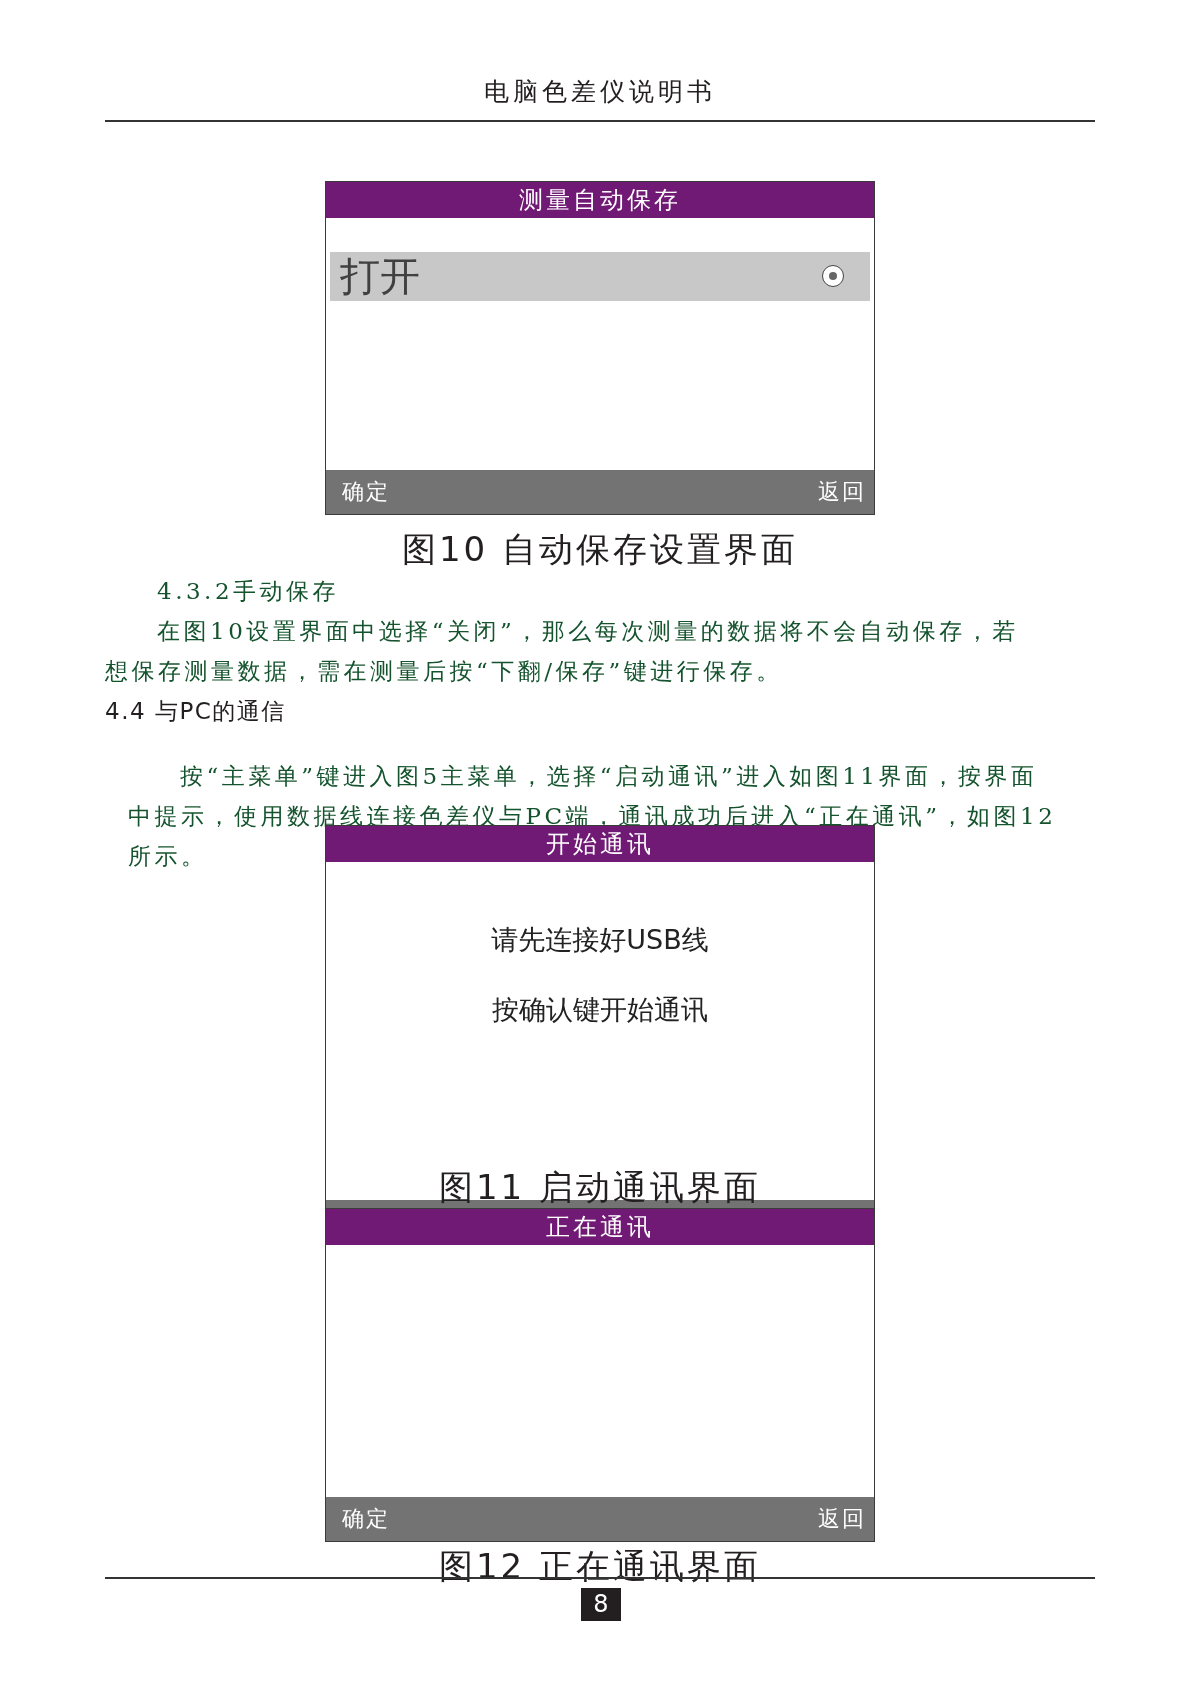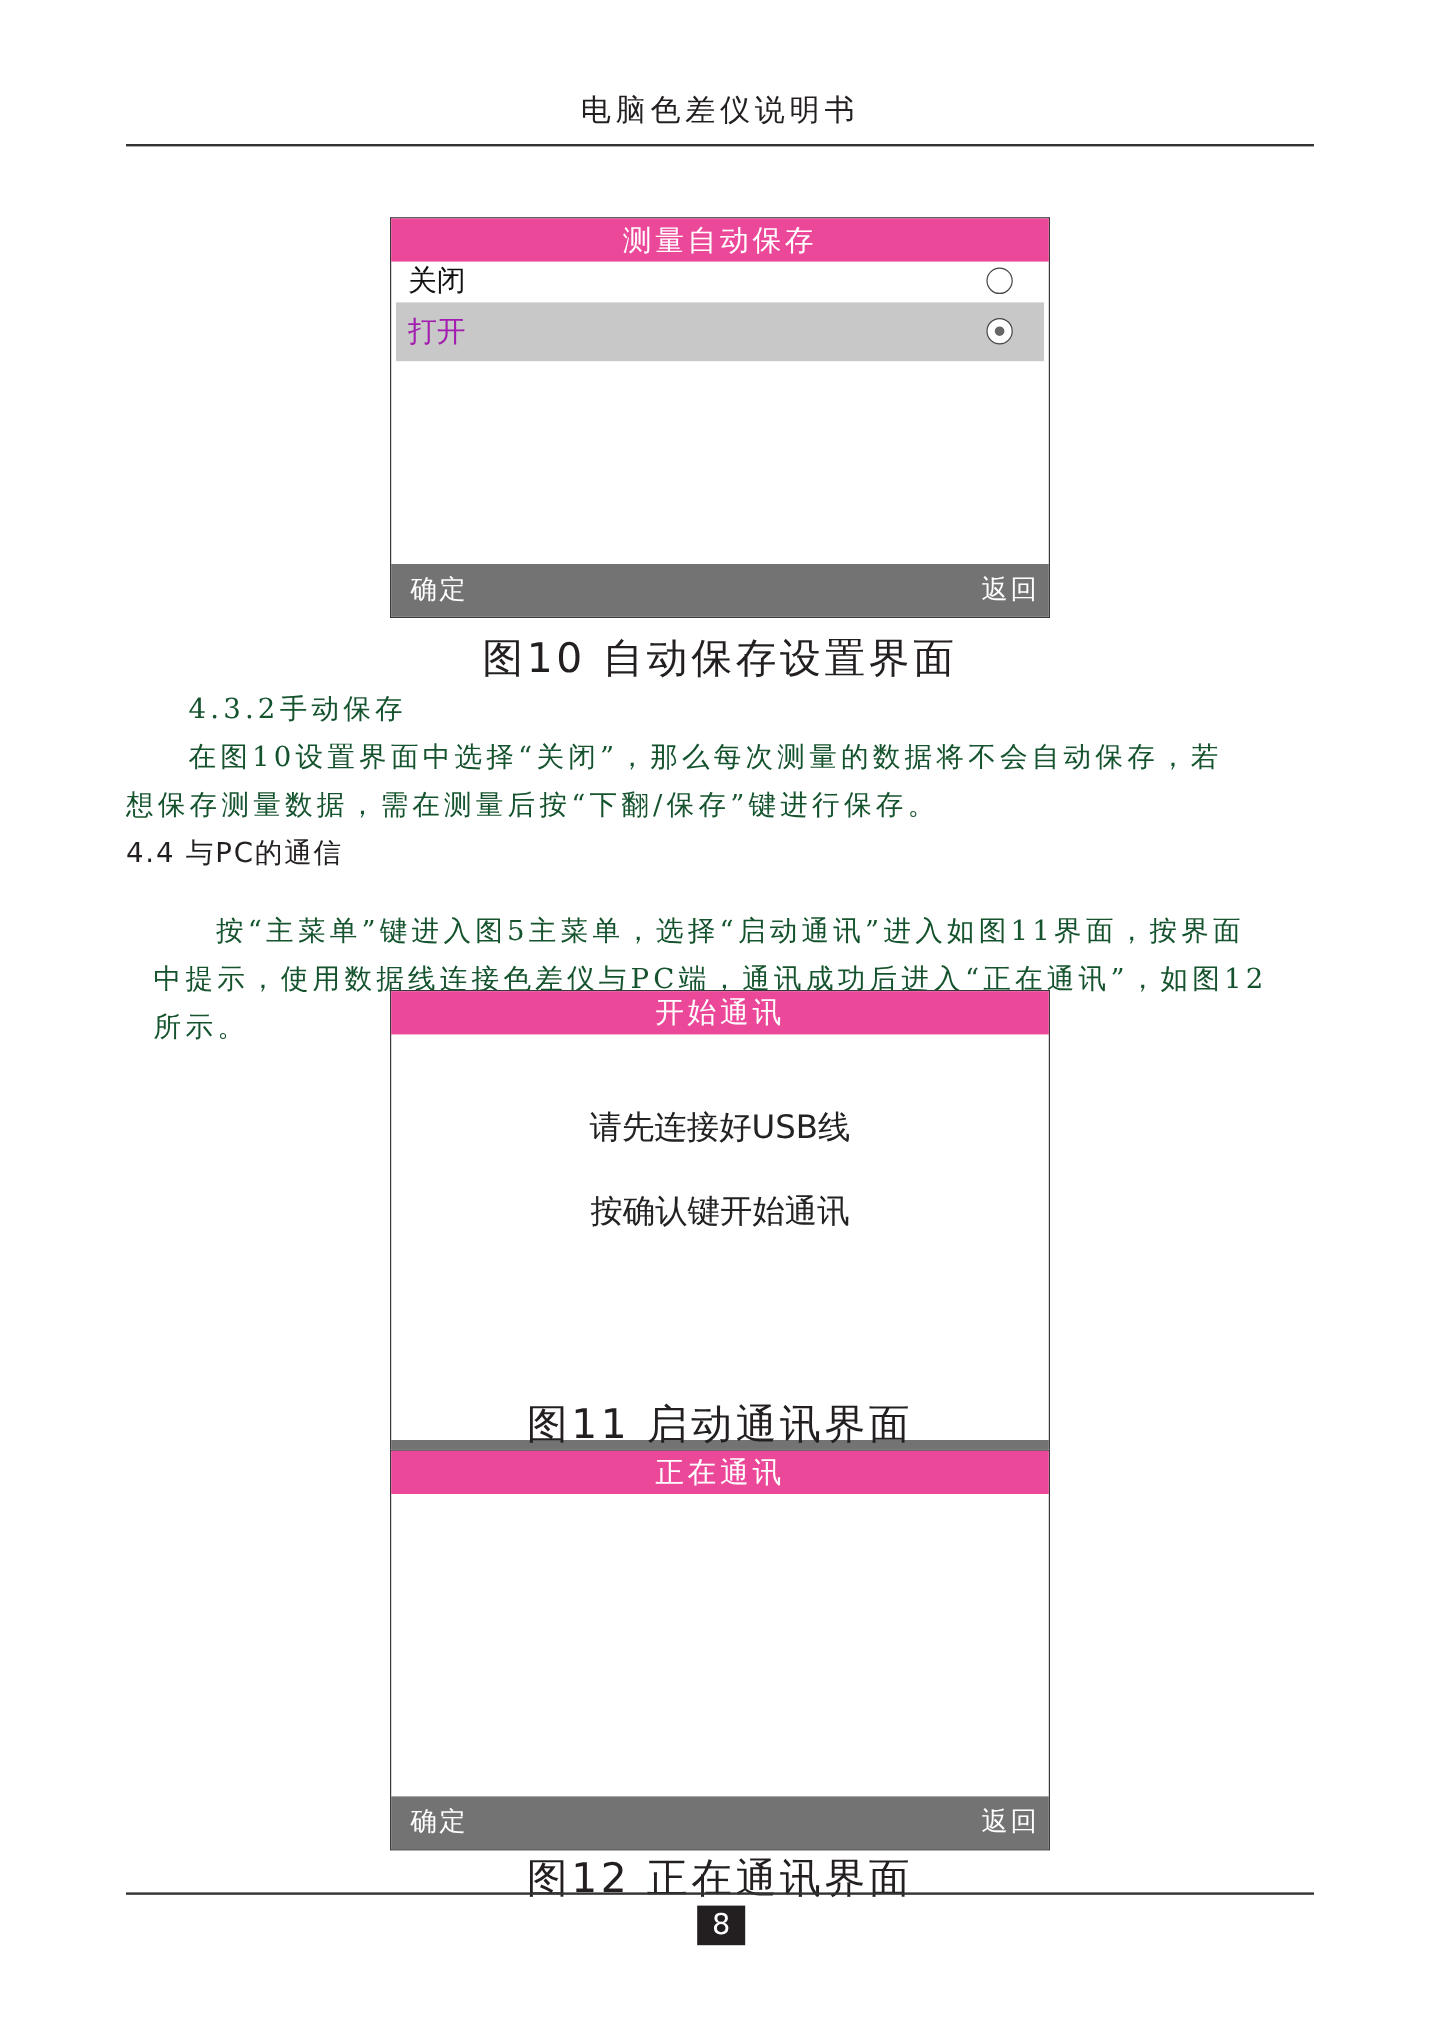--- a/index.html
+++ b/index.html
@@ -12,21 +12,21 @@
       left: 0; width: 1200px; top: 76px; text-align: center;
       font-size: 25px; letter-spacing: 4px; line-height: 32px; color: #231f20;
     }
     .rule { left: 105px; width: 990px; height: 2px; background: #333; }
     .frame {
       position: absolute; left: 325px; width: 550px;
       border: 1.5px solid #3a3a3a; background: #fff; box-sizing: border-box;
     }
     .frame-title {
       position: absolute; left: 0; right: 0; top: 0; height: 36px;
-      background: #ec4899; color: #fff; text-align: center;
+      background: #701a75; color: #fff; text-align: center;
       font-size: 24px; line-height: 36px; letter-spacing: 3px;
     }
     .frame-footer {
       position: absolute; left: 0; right: 0; bottom: 0; height: 44px;
       background: #737373; color: #fff; font-size: 22px; line-height: 44px;
       letter-spacing: 2px;
       padding-left: 31px;
     }
     .footer-left { position: absolute; left: 16px; top: 0; }
     .footer-right { position: absolute; right: 8px; top: 0; }
@@ -37,21 +37,21 @@
       border: 1.5px solid #444; border-radius: 50%; background: #fff; box-sizing: border-box;
     }
     .radio .dot {
       position: absolute; left: 50%; top: 50%; width: 8px; height: 8px;
       margin: -4px 0 0 -4px; border-radius: 50%; background: #666;
     }
     .row-off { top: 35px; height: 35px; }
     .row-off .label { font-size: 24px; line-height: 35px; color: #111; }
     .row-off .radio { top: 6px; }
     .row-on { top: 70px; height: 49px; left: 4px; right: 4px; background: #c8c8c8; }
-    .row-on .label { left: 10px; font-size: 24px; line-height: 49px; color: #a21caf; }
+    .row-on .label { left: 10px; font-size: 40px; line-height: 49px; color: #404040; }
     .row-on .radio { top: 13px; right: 26px; }
     .caption {
       position: absolute; left: 0; width: 1200px; text-align: center;
       font-size: 34px; letter-spacing: 3px; color: #231f20; line-height: 34px;
     }
     .para {
       position: absolute; left: 105px; width: 990px;
       font-family: "DejaVu Serif", "Liberation Serif", serif;
       font-size: 23px; line-height: 40px; letter-spacing: 3.5px; color: #14532d;
     }
@@ -71,24 +71,20 @@
     }
   </style>
 </head>
 <body>
 
 <div class="abs page-header">电脑色差仪说明书</div>
 <div class="abs rule" style="top:120px;"></div>
 
 <div class="frame" style="top:181px; height:334px;">
   <div class="frame-title">测量自动保存</div>
-  <div class="opt-row row-off">
-    <span class="label">关闭</span>
-    <span class="radio"></span>
-  </div>
   <div class="opt-row row-on">
     <span class="label">打开</span>
     <span class="radio">
         <span class="dot"></span>
       </span>
   </div>
   <div class="frame-footer">
     <span class="footer-left">确定</span>
     <span class="footer-right">返回</span>
   </div>

